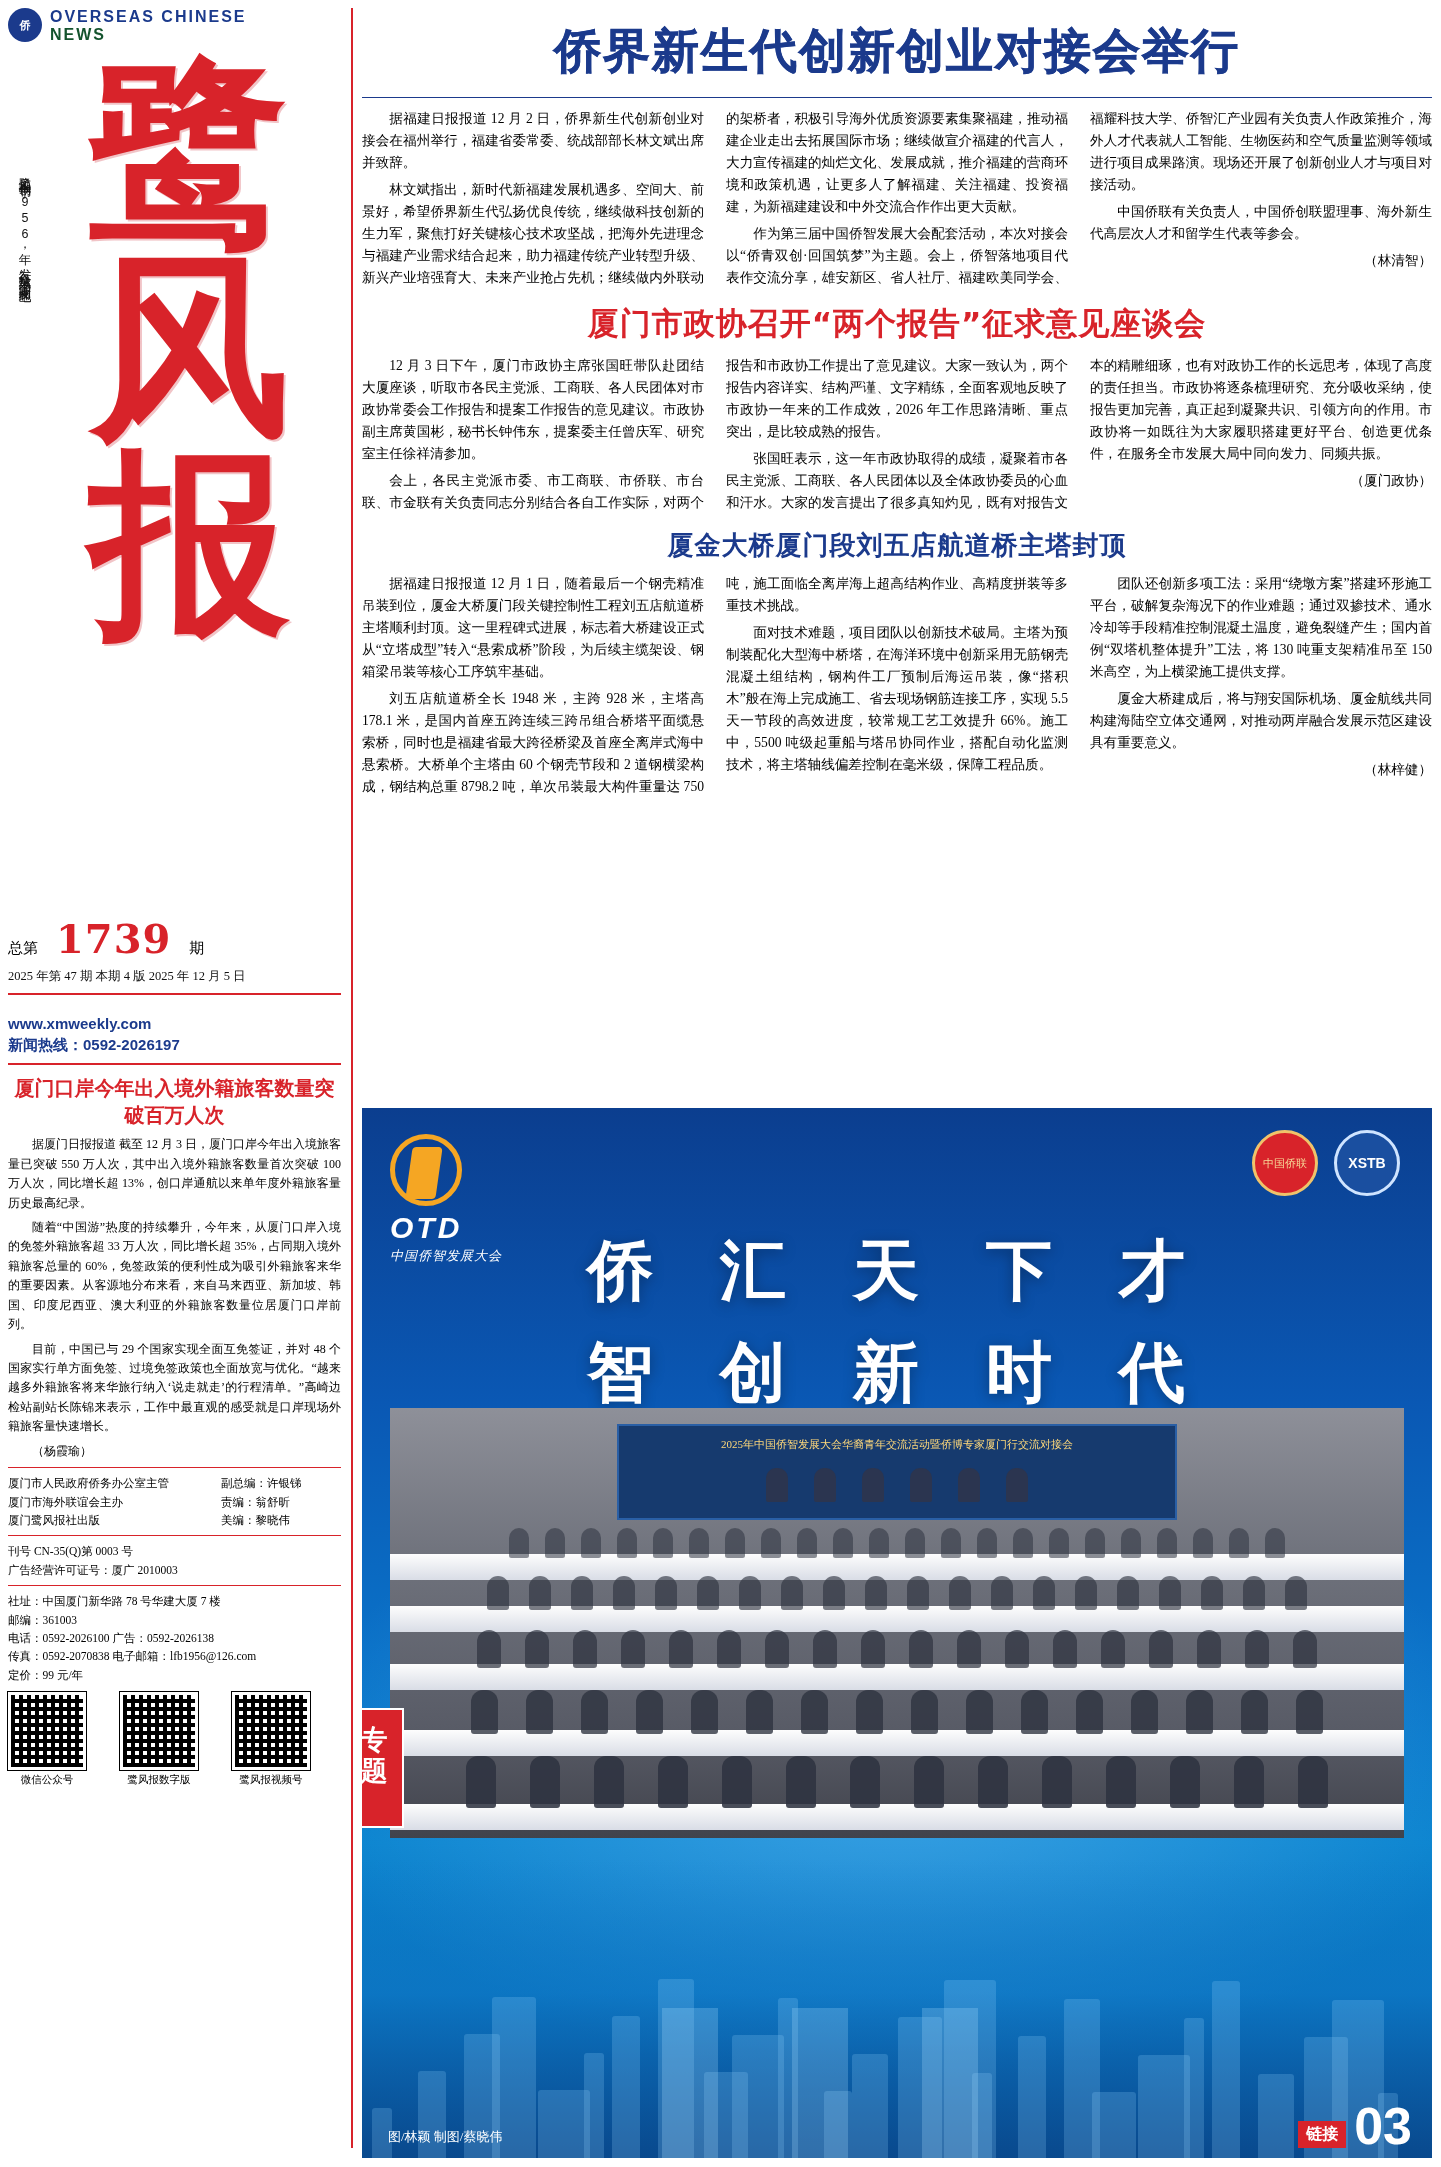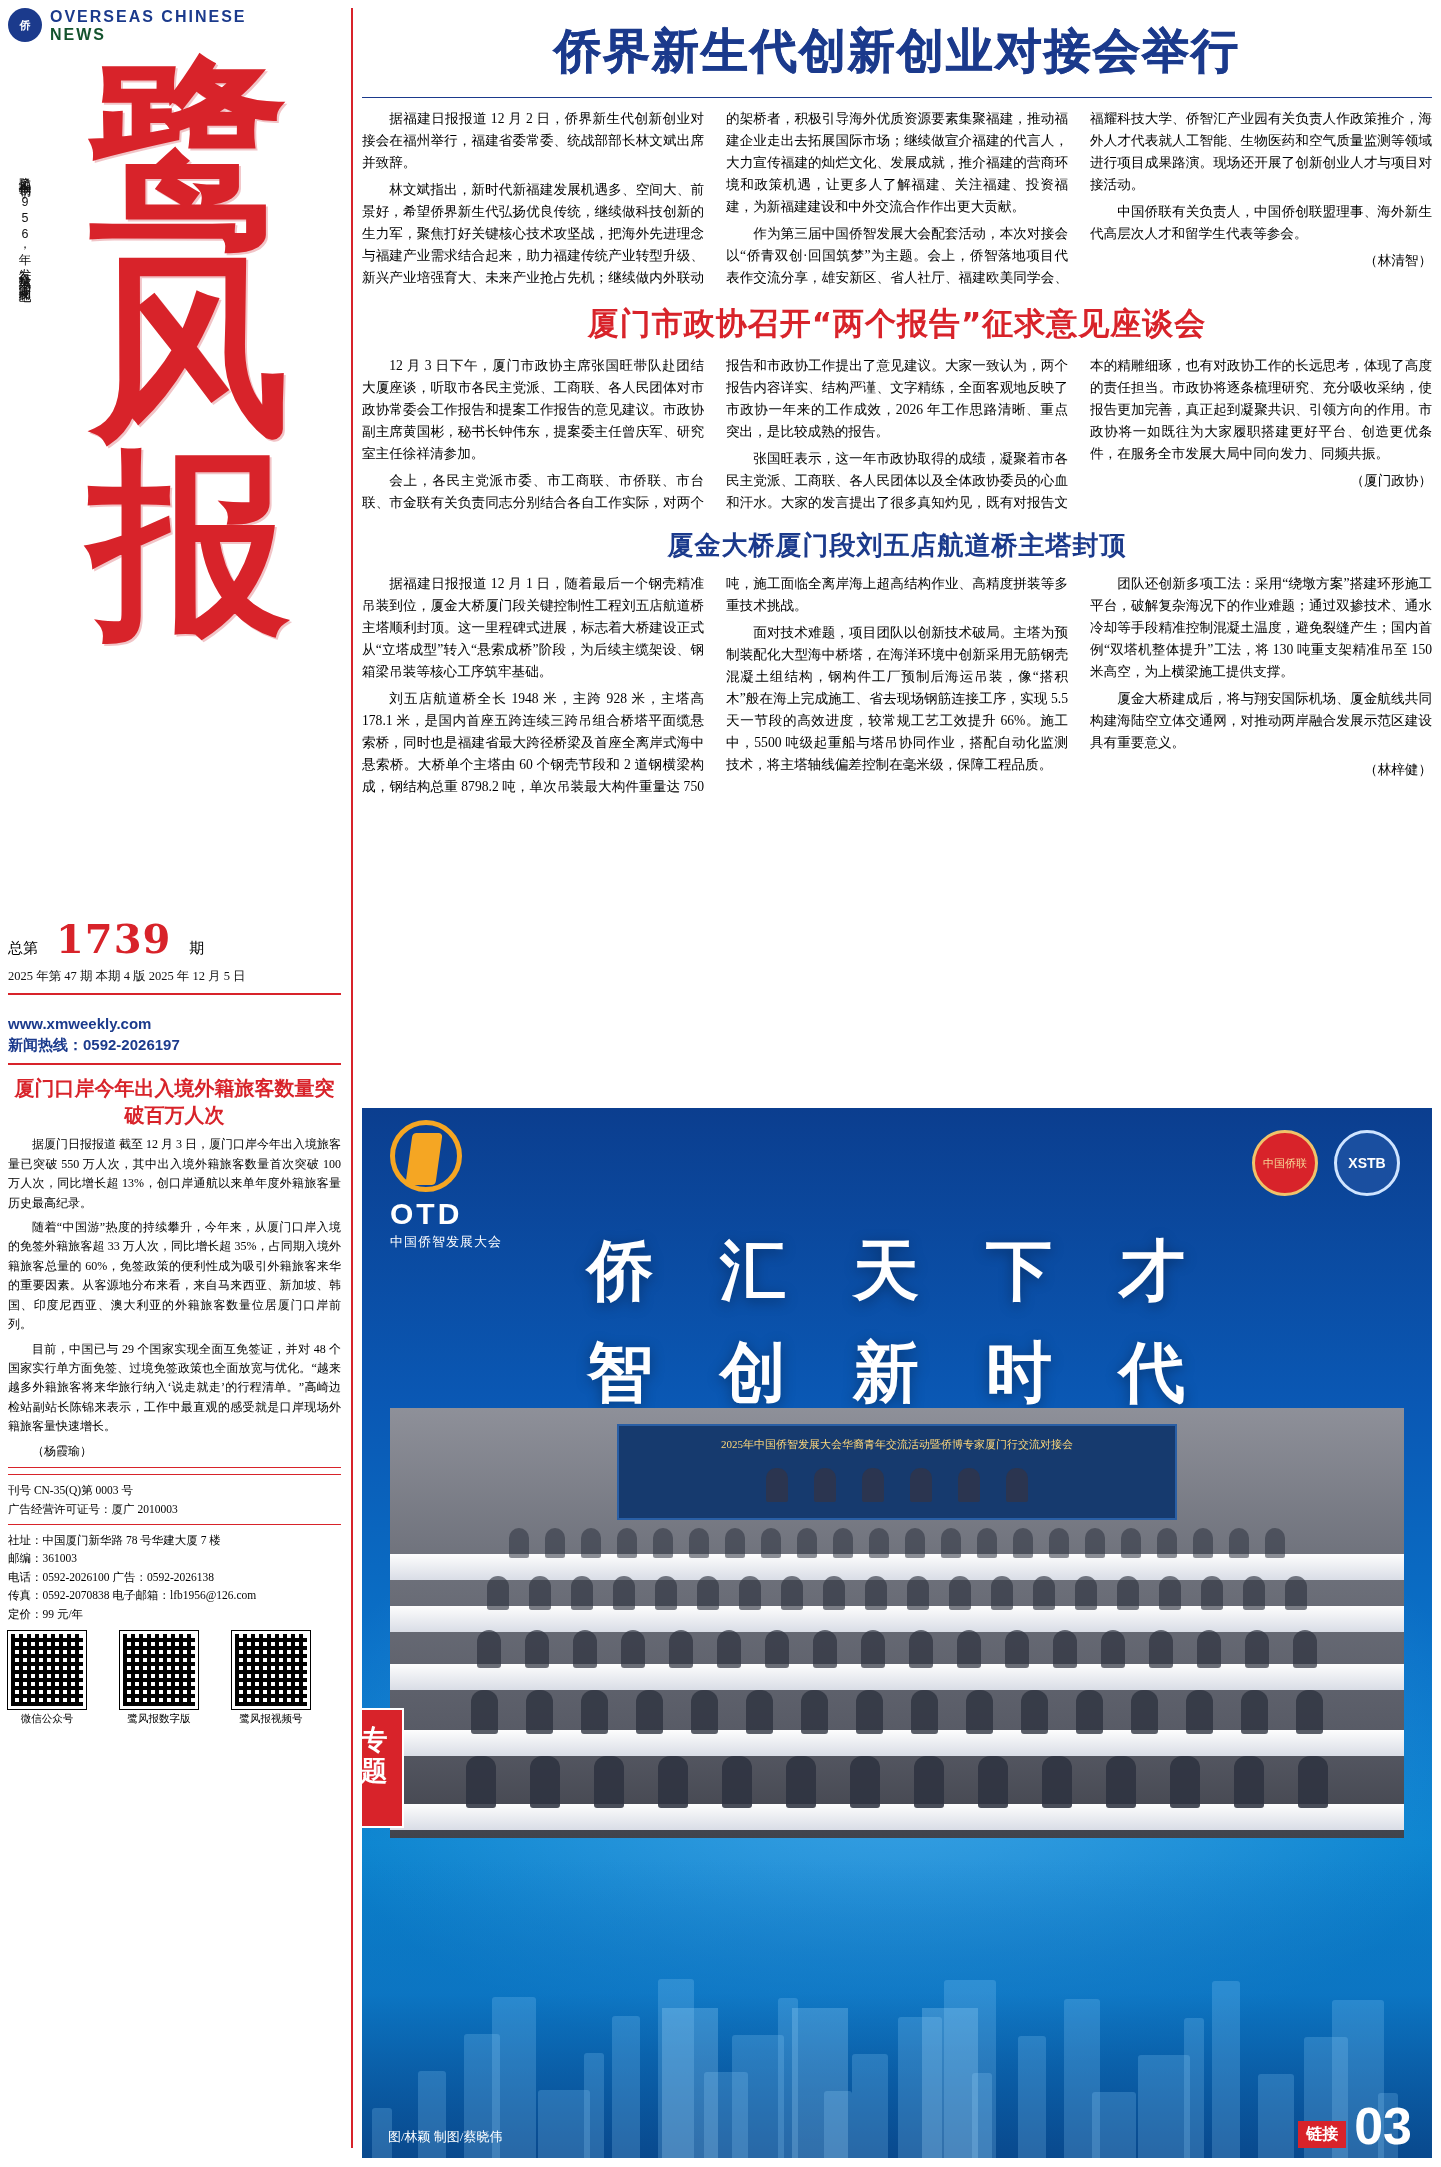--- a/index.html
+++ b/index.html
@@ -197,21 +197,21 @@
     background: linear-gradient(180deg,#0b3e8f 0%, #0a58b4 28%, #0a72c8 52%, #0b84cf 70%, #0a5ea8 100%);
     overflow: hidden;
     color: #fff;
   }
   .poster .halo {
     position: absolute; left: 50%; top: 62%;
     width: 1300px; height: 700px; transform: translate(-50%,-50%);
     background: radial-gradient(ellipse at center, rgba(120,200,255,0.45) 0%, rgba(10,90,170,0) 65%);
   }
   .otd {
-    position: absolute; left: 28px; top: 12px; width: 190px;
+    position: absolute; left: 28px; top: 26px; width: 190px; font-style: italic;
   }
   .otd .mark {
     width: 72px; height: 72px; border: 5px solid #f5a623; border-radius: 50%;
     position: relative;
   }
   .otd .mark:after {
     content: ""; position: absolute; left: 14px; top: 8px;
     width: 30px; height: 52px; background: #f5a623; border-radius: 4px;
     transform: skewX(-8deg);
   }
@@ -356,20 +356,32 @@
     <div class="left-body">
       <p>据厦门日报报道 截至 12 月 3 日，厦门口岸今年出入境旅客量已突破 550 万人次，其中出入境外籍旅客数量首次突破 100 万人次，同比增长超 13%，创口岸通航以来单年度外籍旅客量历史最高纪录。</p>
       <p>随着“中国游”热度的持续攀升，今年来，从厦门口岸入境的免签外籍旅客超 33 万人次，同比增长超 35%，占同期入境外籍旅客总量的 60%，免签政策的便利性成为吸引外籍旅客来华的重要因素。从客源地分布来看，来自马来西亚、新加坡、韩国、印度尼西亚、澳大利亚的外籍旅客数量位居厦门口岸前列。</p>
       <p>目前，中国已与 29 个国家实现全面互免签证，并对 48 个国家实行单方面免签、过境免签政策也全面放宽与优化。“越来越多外籍旅客将来华旅行纳入‘说走就走’的行程清单。”高崎边检站副站长陈锦来表示，工作中最直观的感受就是口岸现场外籍旅客量快速增长。</p>
       <p class="sign">（杨霞瑜）</p>
     </div>
 
     <hr class="rule-thin">
 
     <div class="colophon">
+      <div class="two">
+        <div class="l">
+          <div>厦门市人民政府侨务办公室主管</div>
+          <div>厦门市海外联谊会主办</div>
+          <div>厦门鹭风报社出版</div>
+        </div>
+        <div class="r">
+          <div>副总编：许银锑</div>
+          <div>责编：翁舒昕</div>
+          <div>美编：黎晓伟</div>
+        </div>
+      </div>
       <hr class="rule-thin">
       <div class="colophon-block">
         <div>刊号 CN-35(Q)第 0003 号</div>
         <div>广告经营许可证号：厦广 2010003</div>
       </div>
       <hr class="rule-thin">
       <div class="colophon-block">
         <div>社址：中国厦门新华路 78 号华建大厦 7 楼</div>
         <div>邮编：361003</div>
         <div>电话：0592-2026100 广告：0592-2026138</div>

